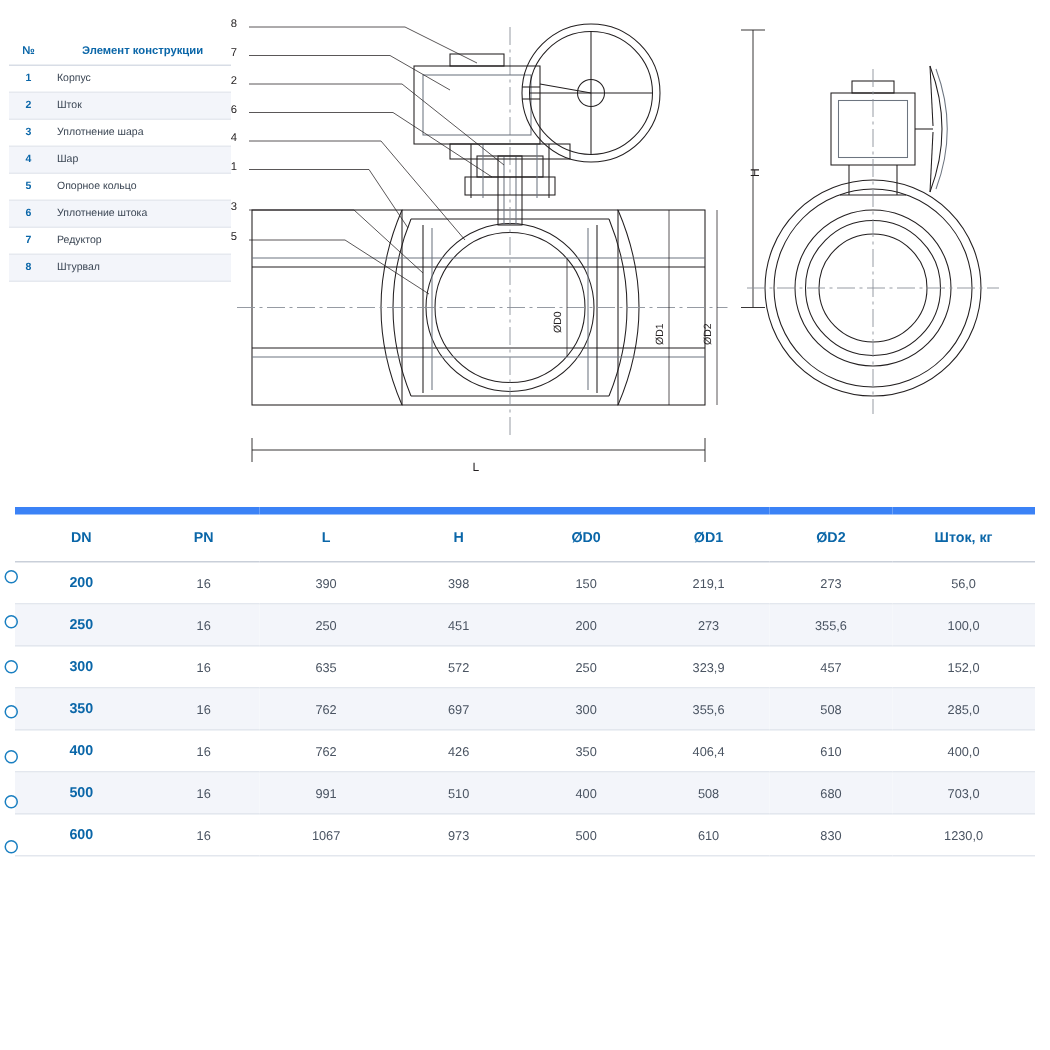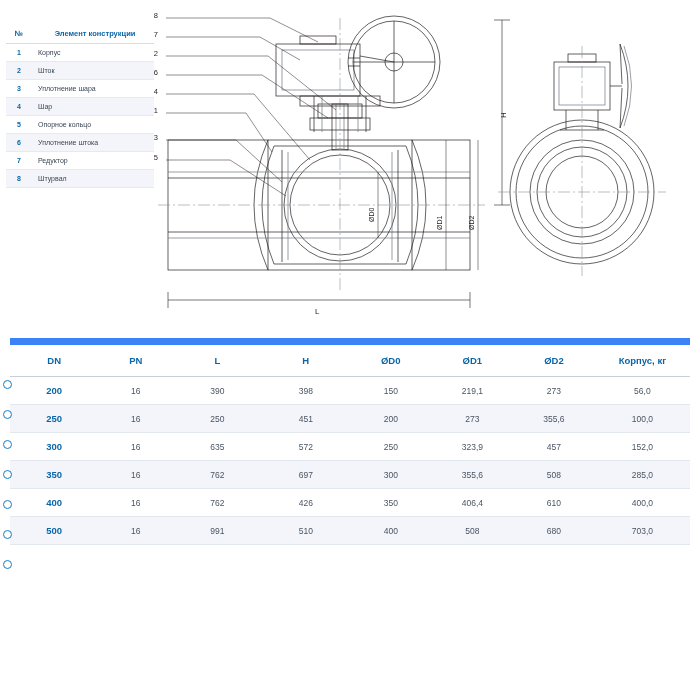--- a/index.html
+++ b/index.html
@@ -81,21 +81,21 @@
     margin-left: 10px;
     border-collapse: collapse;
     font-size: 8.5px;
   }
   .spec-table thead th {
     color: #0a66a8;
     font-weight: bold;
     font-size: 9.5px;
     padding: 10px 2px 10px 2px;
     text-align: center;
-    border-top: 7px solid #3b82f6;
+    border-top: 5px solid #3b82f6;
     border-bottom: 1px solid #c9cfd9;
     background: #ffffff;
   }
   .spec-table tbody td {
     text-align: center;
     padding: 8px 2px;
     border-bottom: 1px solid #e3e7ee;
     color: #4a5462;
     font-size: 8.5px;
     margin-top: 39px;
@@ -310,21 +310,21 @@
   <table class="spec-table">
     <thead>
       <tr>
         <th style="width:13%">DN</th>
         <th style="width:11%">PN</th>
         <th style="width:13%">L</th>
         <th style="width:13%">H</th>
         <th style="width:12%">ØD0</th>
         <th style="width:12%">ØD1</th>
         <th style="width:12%">ØD2</th>
-        <th style="width:14%">Корпус, кг</th>
+        <th style="width:14%">Шток, кг</th>
       </tr>
     </thead>
     <tbody>
       <tr>
         <td class="dn">200</td>
         <td>16</td>
         <td>390</td>
         <td>398</td>
         <td>150</td>
         <td>219,1</td>
@@ -374,15 +374,25 @@
       <tr class="alt">
         <td class="dn">500</td>
         <td>16</td>
         <td>991</td>
         <td>510</td>
         <td>400</td>
         <td>508</td>
         <td>680</td>
         <td>703,0</td>
       </tr>
+      <tr>
+        <td class="dn">600</td>
+        <td>16</td>
+        <td>1067</td>
+        <td>973</td>
+        <td>500</td>
+        <td>610</td>
+        <td>830</td>
+        <td>1230,0</td>
+      </tr>
     </tbody>
   </table>
 </div>
 
 </body></html>

